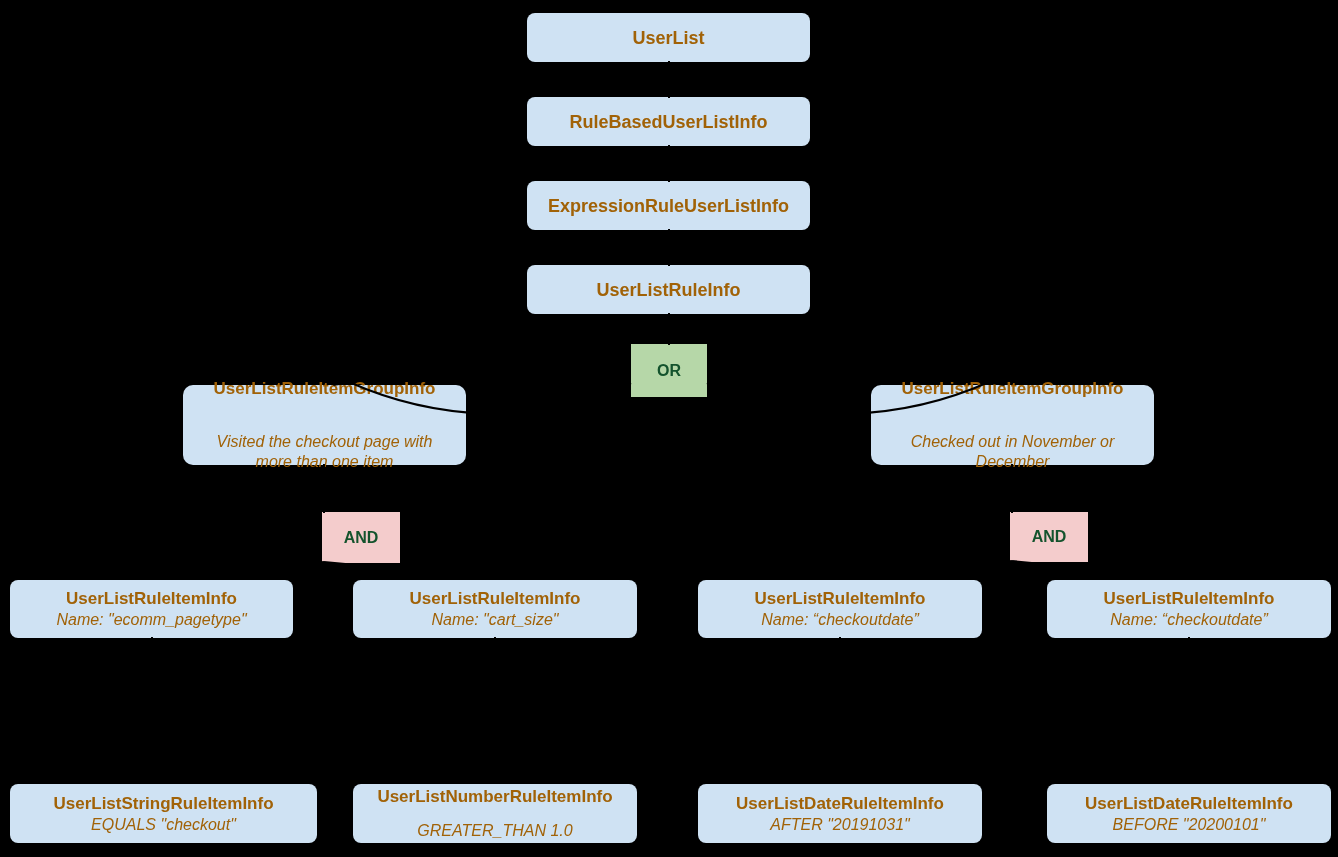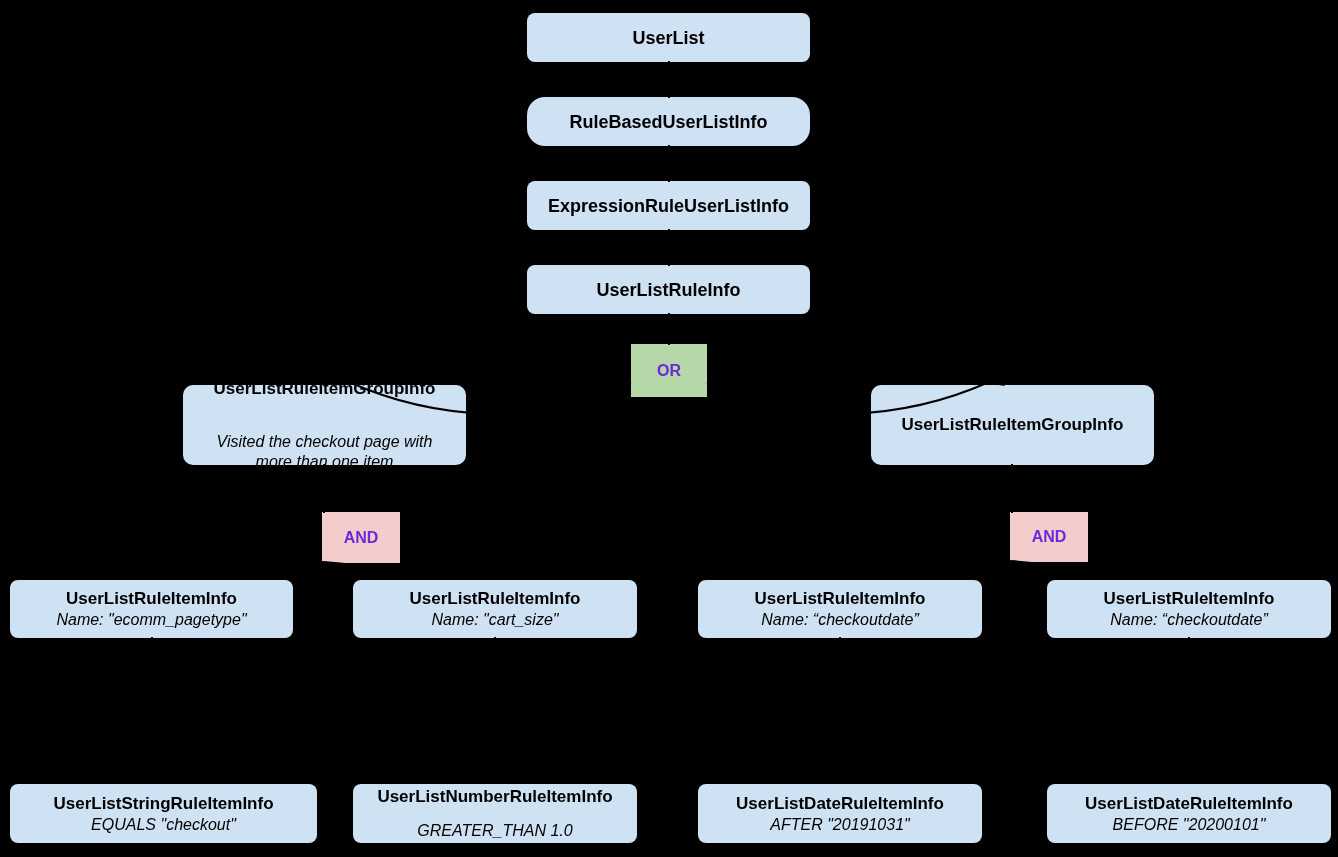--- a/index.html
+++ b/index.html
@@ -7,21 +7,21 @@
     position: relative;
     width: 1338px;
     height: 857px;
     background: #000000;
     font-family: "Liberation Sans", sans-serif;
     overflow: hidden;
   }
   .node {
     position: absolute;
     background: #cfe2f3;
-    color: #000000;
+    color: #a16207;
     border-radius: 8px;
     display: flex;
     flex-direction: column;
     align-items: center;
     justify-content: center;
     text-align: center;
     box-sizing: border-box;
     padding: 2px 4px;
   }
   .node .node-title { font-weight: bold; font-size: 17px; line-height: 22px; }
@@ -29,29 +29,29 @@
   .node.level .node-title { font-size: 18px; }
   .node.group { border-radius: 10px; }
   .node.group .node-note { max-width: 252px; margin-top: 32px; }
   .op {
     position: absolute;
     display: flex;
     align-items: center;
     justify-content: center;
     font-weight: bold;
     font-size: 16px;
-    color: #6d28d9;
+    color: #14532d;
     border-radius: 0;
   }
   .op-or  { background: #b6d7a8; }
   .op-and { background: #f4cccc; margin-left: 37px; }
 
   
   #n-userlist        { left: 527px;  top: 13px;  width: 283px; height: 49px; }
-  #n-rulebased       { left: 527px;  top: 97px;  width: 283px; height: 49px; border-radius: 18px; }
+  #n-rulebased       { left: 527px;  top: 97px;  width: 283px; height: 49px; }
   #n-expression      { left: 527px;  top: 181px; width: 283px; height: 49px; }
   #n-userlistrule    { left: 527px;  top: 265px; width: 283px; height: 49px; }
   #n-or              { left: 631px;  top: 344px; width: 76px;  height: 53px; }
   #n-group-left      { left: 183px;  top: 385px; width: 283px; height: 80px; }
   #n-group-right     { left: 871px;  top: 385px; width: 283px; height: 80px; }
   #n-and-left        { left: 285px;  top: 512px; width: 78px;  height: 51px; }
   #n-and-right       { left: 973px;  top: 512px; width: 78px;  height: 50px; }
   #n-item-1          { left: 10px;   top: 580px; width: 283px; height: 58px; }
   #n-item-2          { left: 353px;  top: 580px; width: 284px; height: 58px; }
   #n-item-3          { left: 698px;  top: 580px; width: 284px; height: 58px; }
@@ -89,20 +89,21 @@
   <div class="op op-or" id="n-or">
     <span>OR</span>
   </div>
 
   <div class="node group" id="n-group-left">
     <span class="node-title">UserListRuleItemGroupInfo</span>
     <span class="node-note">Visited the checkout page with more than one item</span>
   </div>
   <div class="node group" id="n-group-right">
     <span class="node-title">UserListRuleItemGroupInfo</span>
+    <span class="node-note">Checked out in November or December</span>
   </div>
 
   <div class="op op-and" id="n-and-left">
     <span>AND</span>
   </div>
   <div class="op op-and" id="n-and-right">
     <span>AND</span>
   </div>
 
   <div class="node" id="n-item-1">

